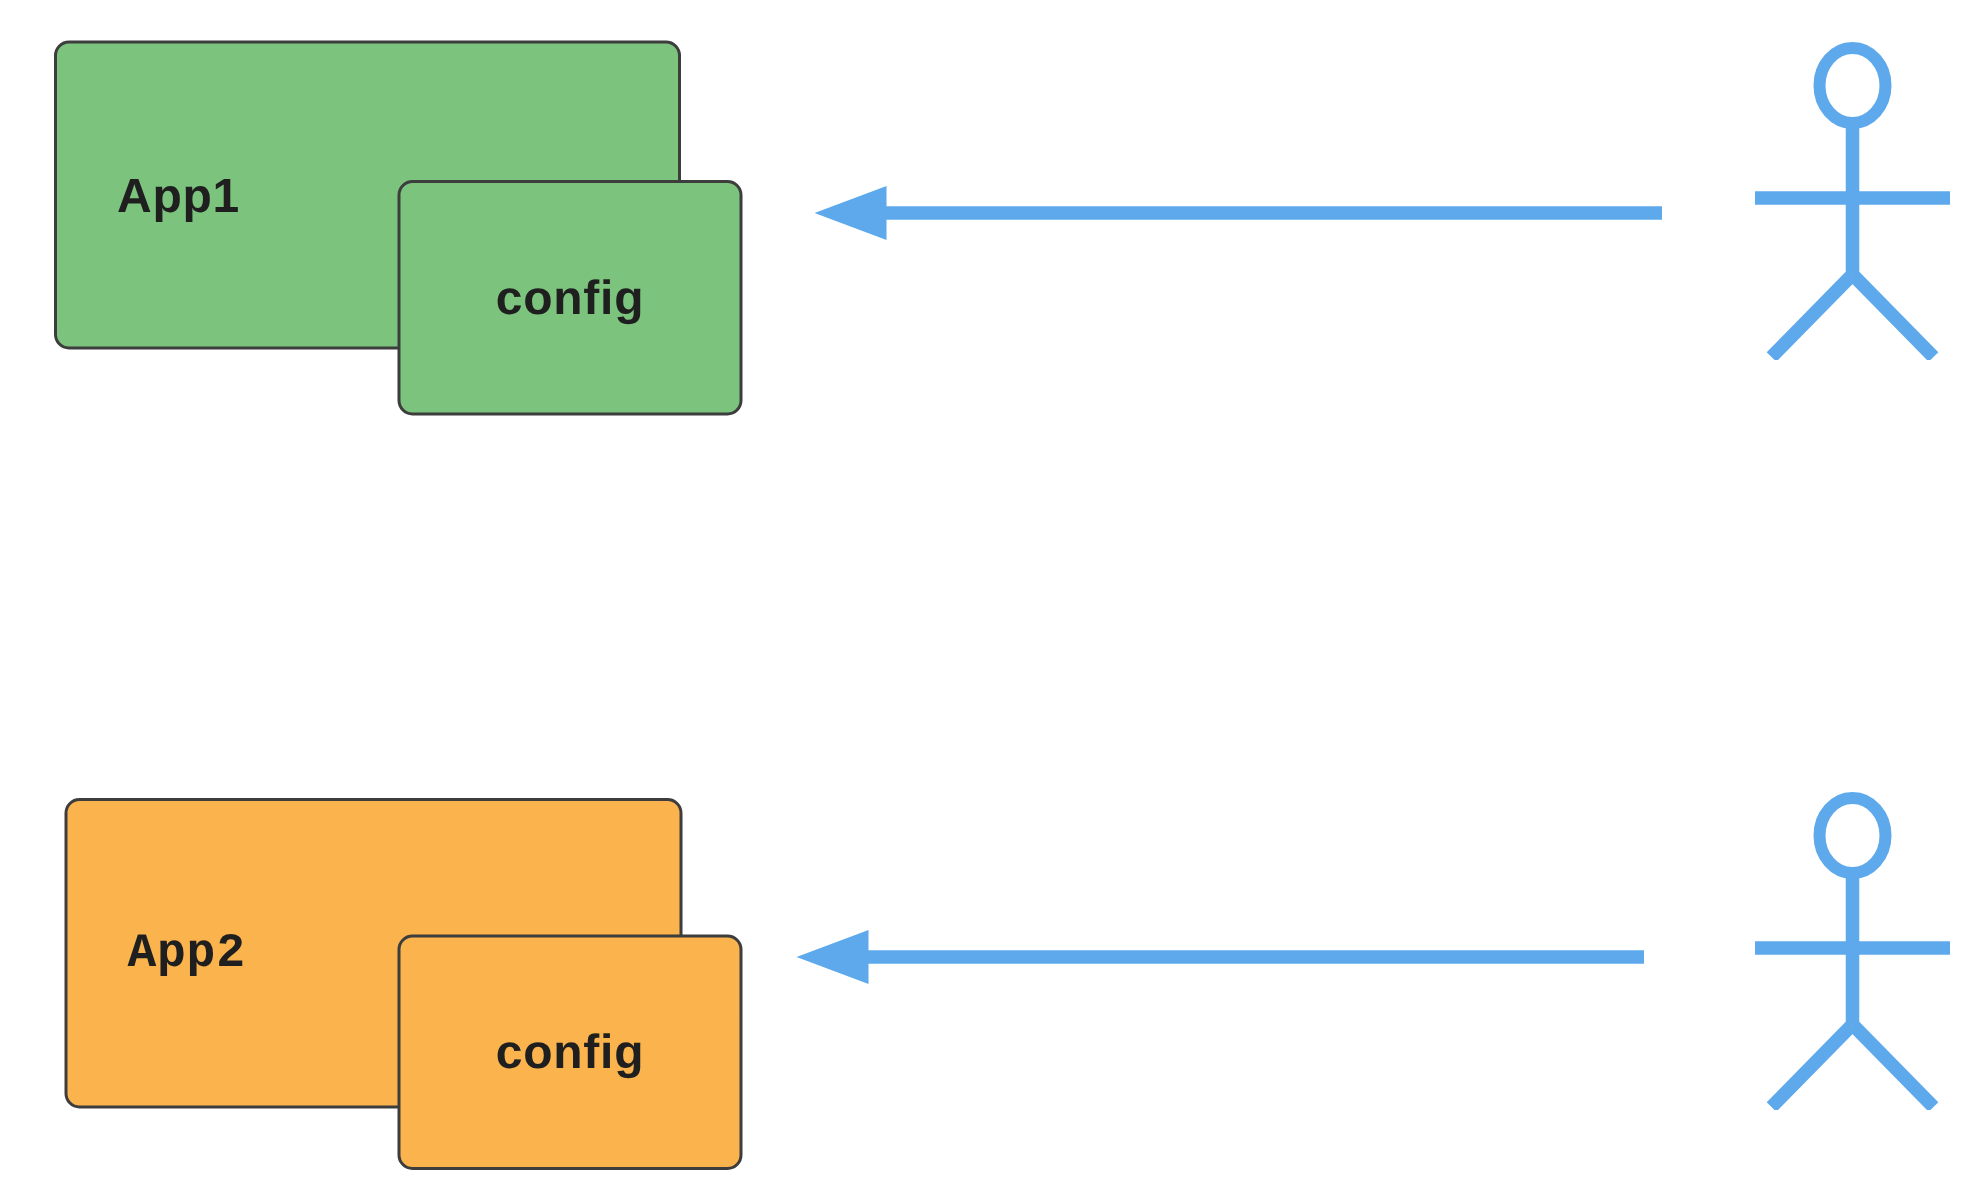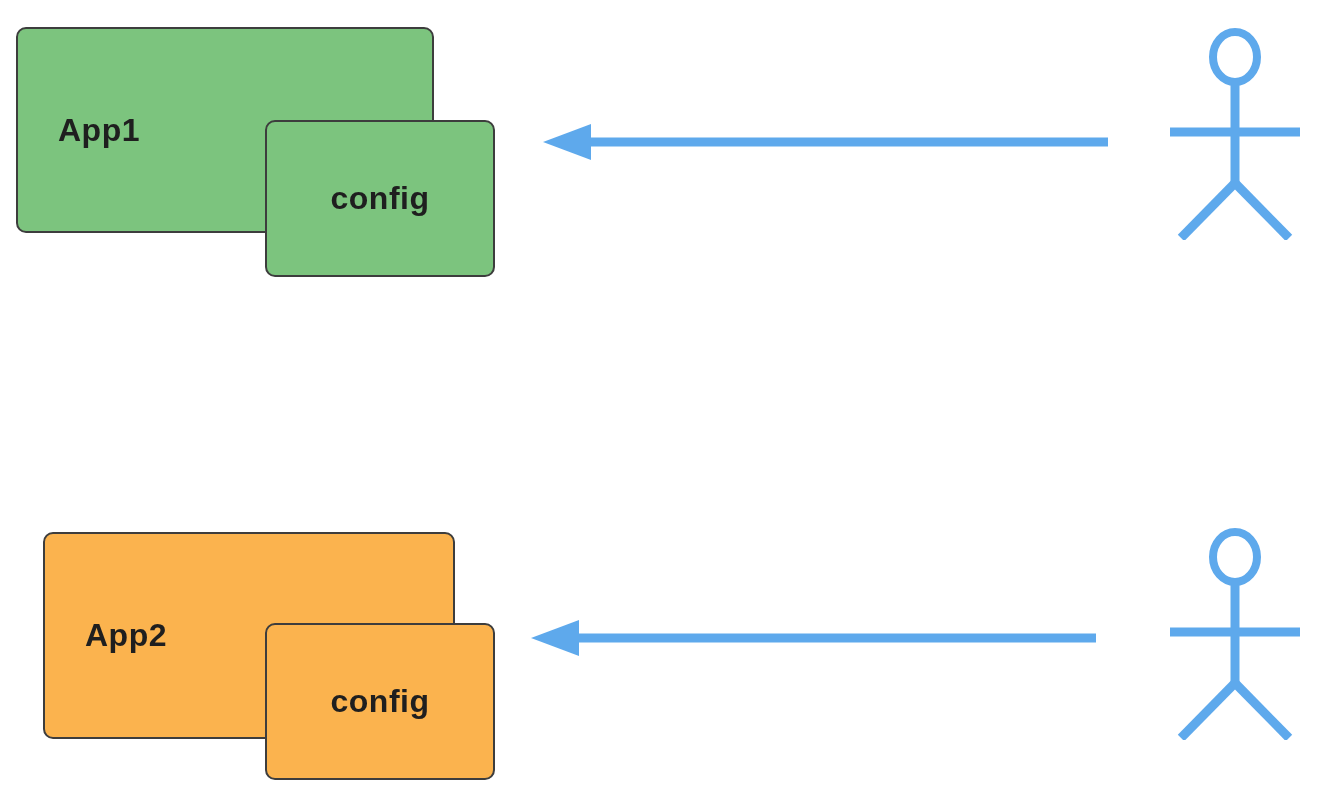--- a/index.html
+++ b/index.html
@@ -30,23 +30,23 @@
   .node.green  { background: var(--green-fill, #7cc47e); }
   .node.orange { background: var(--orange-fill, #fbb34e); }
   .node.app {
     justify-content: flex-start;
     padding-left: 40px;
   }
   .node.config {
     justify-content: center;
   }
   
-  #app1-node    { left: 16px;  top: 27px;  width: 418px; height: 206px; }
+  #app1-node    { left: 36px;  top: 27px;  width: 418px; height: 206px; }
   #config1-node { left: 265px; top: 120px; width: 230px; height: 157px; }
-  #app2-node    { left: 43px;  top: 532px; width: 412px; height: 207px; }
+  #app2-node    { left: 43px;  top: 532px; width: 412px; height: 207px; font-family: Liberation Mono, monospace; }
   #config2-node { left: 265px; top: 623px; width: 230px; height: 157px; }
 
   .arrow, .actor {
     position: absolute;
     color: var(--blue, #5ea9ec);
   }
   #arrow1 { left: 543px;  top: 122px; }
   #arrow2 { left: 531px;  top: 618px; }
   #actor1 { left: 1166px; top: 28px;  }
   #actor2 { left: 1166px; top: 528px; }

